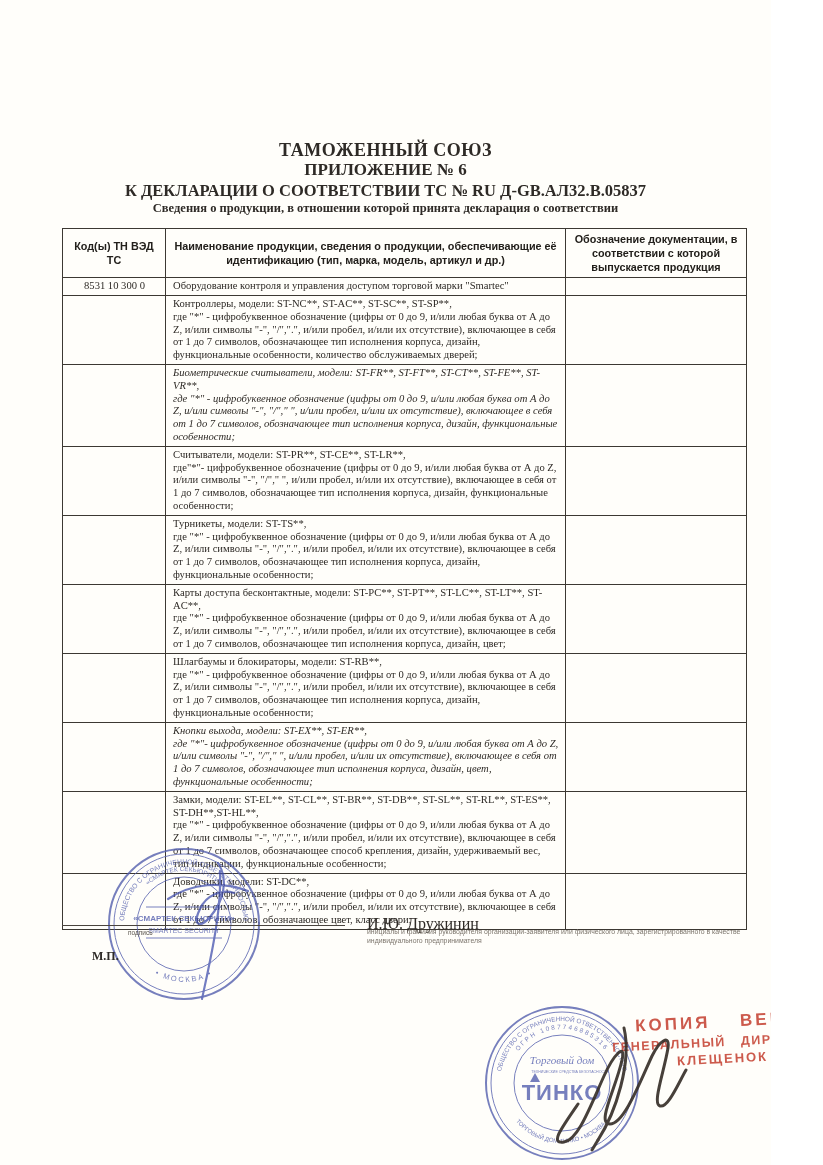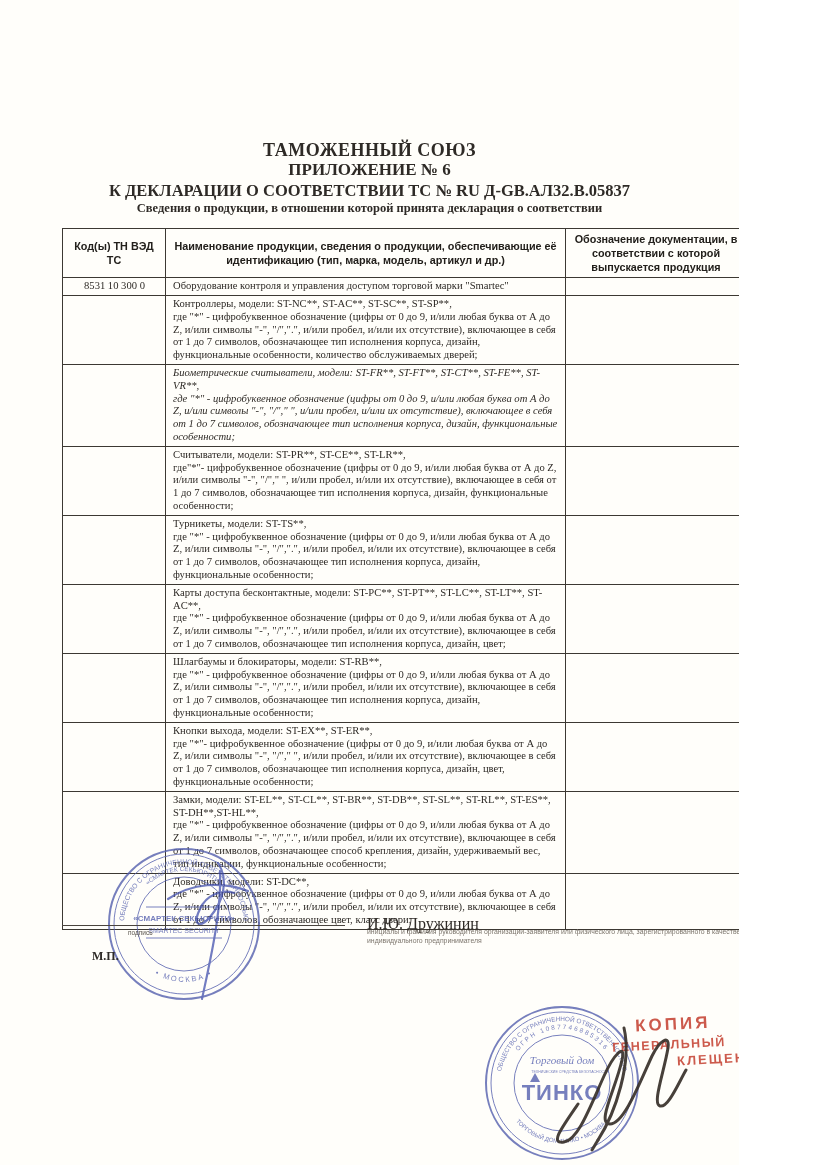--- a/index.html
+++ b/index.html
@@ -1,17 +1,17 @@
 <!DOCTYPE html>
 <html><head>
 <meta charset="utf-8">
 <style>
   html,body{margin:0;padding:0;background:#ffffff;}
   .page{position:relative;width:739px;height:1165px;background:#fffefa;overflow:hidden;
-        font-family:"Liberation Serif", serif;color:#2e2a26;}
+        font-family:"Liberation Serif", serif;color:#2e2a26;padding-left:32px;}
 
   
   .doc-head{position:absolute;top:140px;left:0;width:100%;text-align:center;}
   .doc-head .l1{font-size:18px;font-weight:bold;letter-spacing:.5px;line-height:20px;}
   .doc-head .l2{font-size:17px;font-weight:bold;line-height:20px;}
   .doc-head .l3{font-size:16.5px;font-weight:bold;line-height:21px;}
   .doc-head .l4{font-size:12.5px;font-weight:bold;line-height:15px;}
 
   
   table.decl{position:absolute;left:62px;top:228px;width:684px;border-collapse:collapse;
@@ -116,21 +116,21 @@
       <td></td>
     </tr>
     <tr style="height:66px;">
       <td class="code"></td>
       <td>
         <span class="cell-title">Шлагбаумы и блокираторы, модели: ST-RB**,</span>
         <span class="cell-desc">где "*" - цифробуквенное обозначение (цифры от 0 до 9, и/или любая буква от А до Z, и/или символы "-", "/",".", и/или пробел, и/или их отсутствие), включающее в себя от 1 до 7 символов, обозначающее тип исполнения корпуса, дизайн, функциональные особенности;</span>
       </td>
       <td></td>
     </tr>
-    <tr style="height:65px;">
+    <tr style="height:65px;font-style:italic;">
       <td class="code"></td>
       <td>
         <span class="cell-title">Кнопки выхода, модели: ST-EX**, ST-ER**,</span>
         <span class="cell-desc">где "*"- цифробуквенное обозначение (цифры от 0 до 9, и/или любая буква от А до Z, и/или символы "-", "/"," ", и/или пробел, и/или их отсутствие), включающее в себя от 1 до 7 символов, обозначающее тип исполнения корпуса, дизайн, цвет, функциональные особенности;</span>
       </td>
       <td></td>
     </tr>
     <tr style="height:76px;">
       <td class="code"></td>
       <td>

